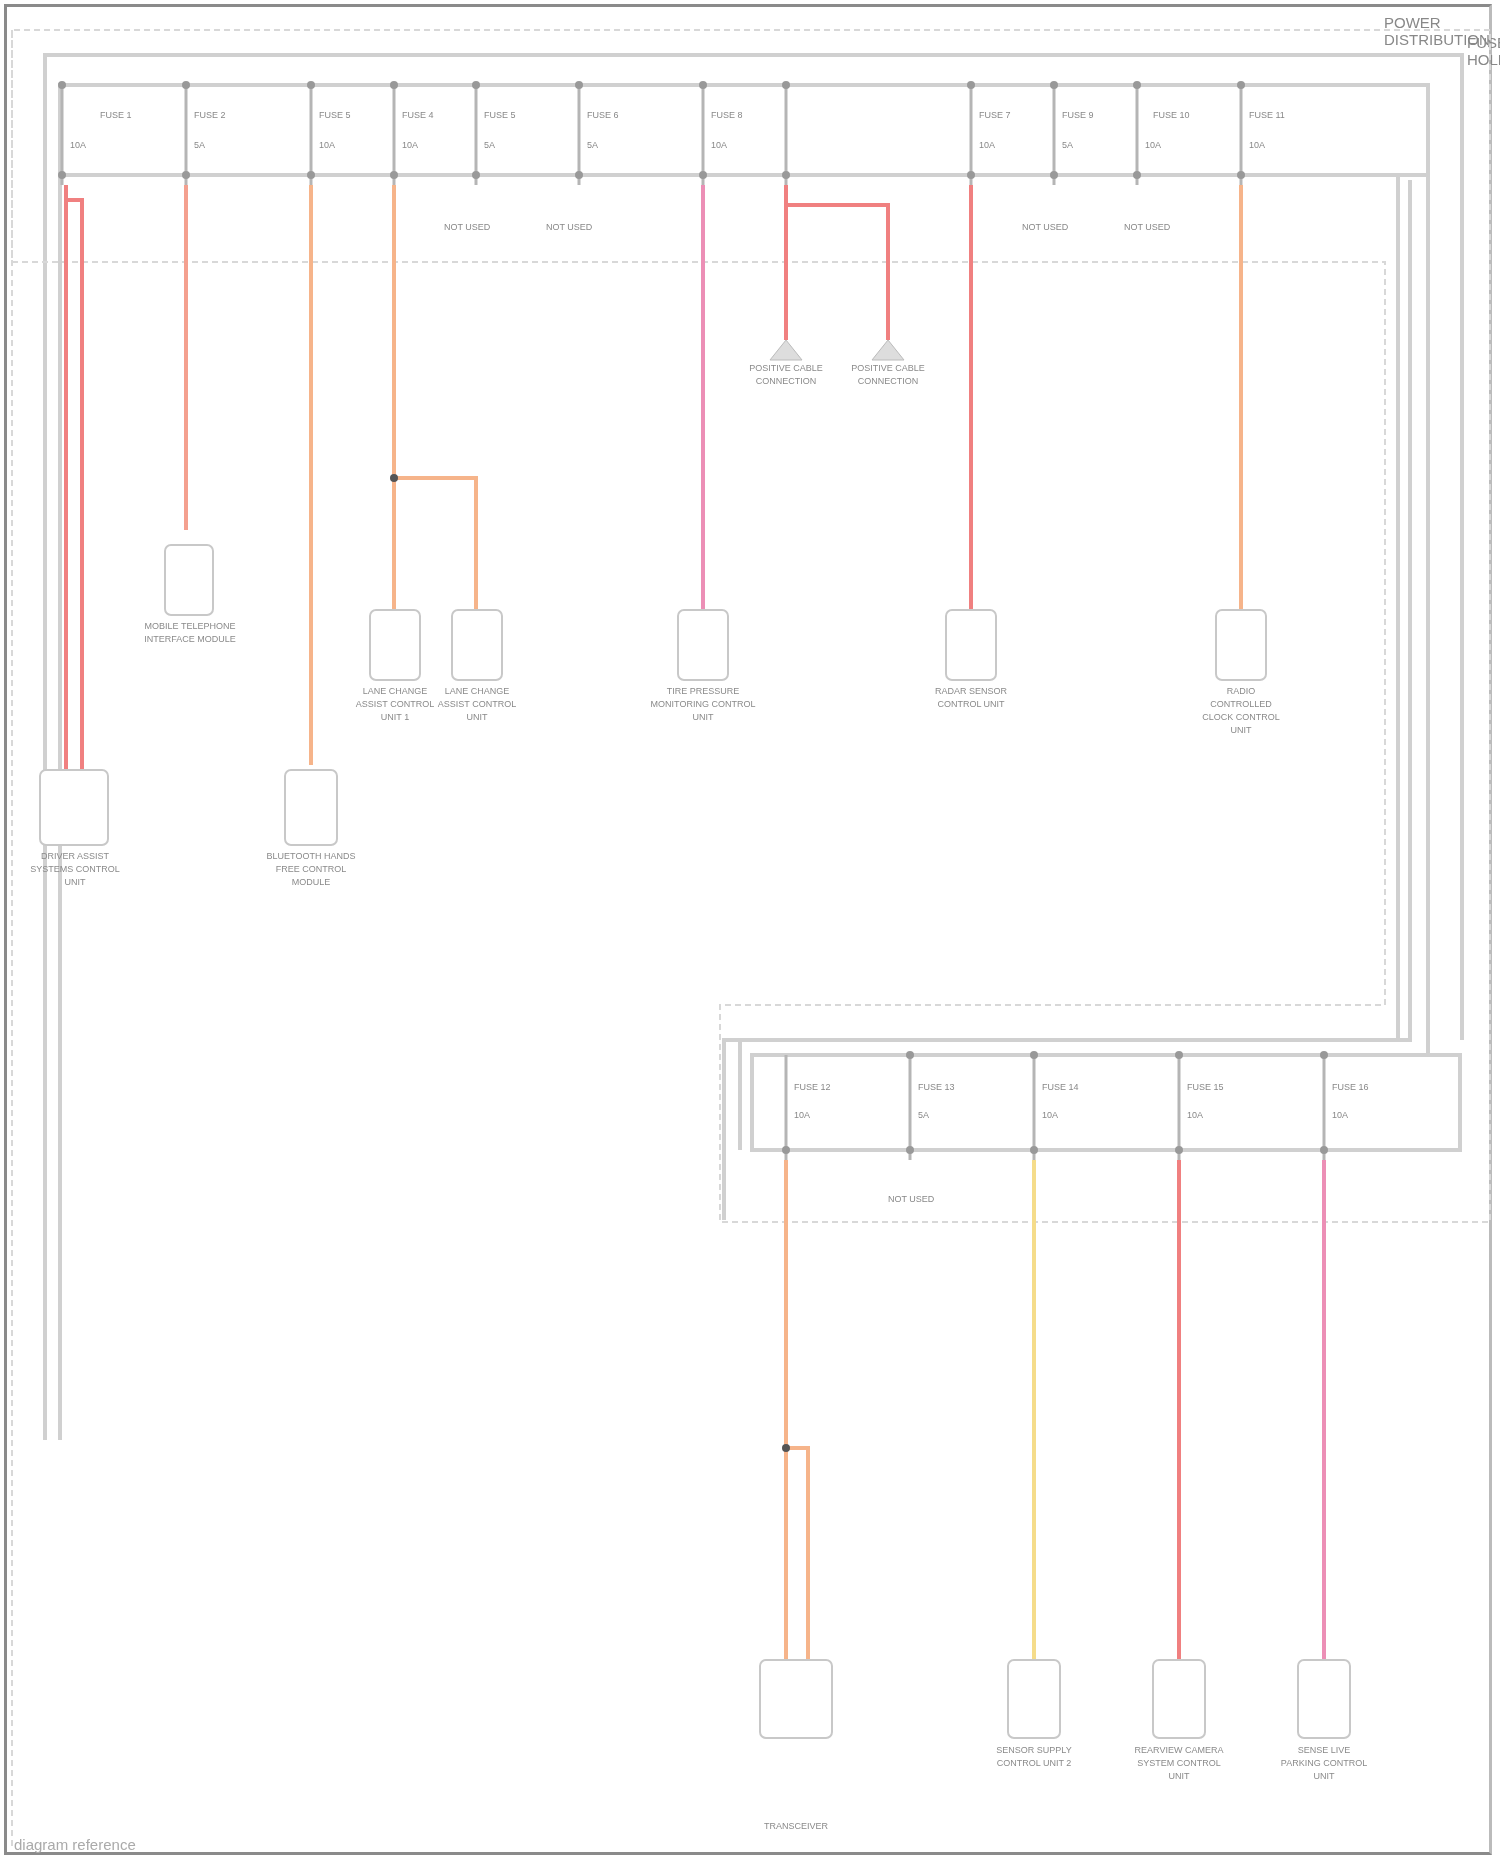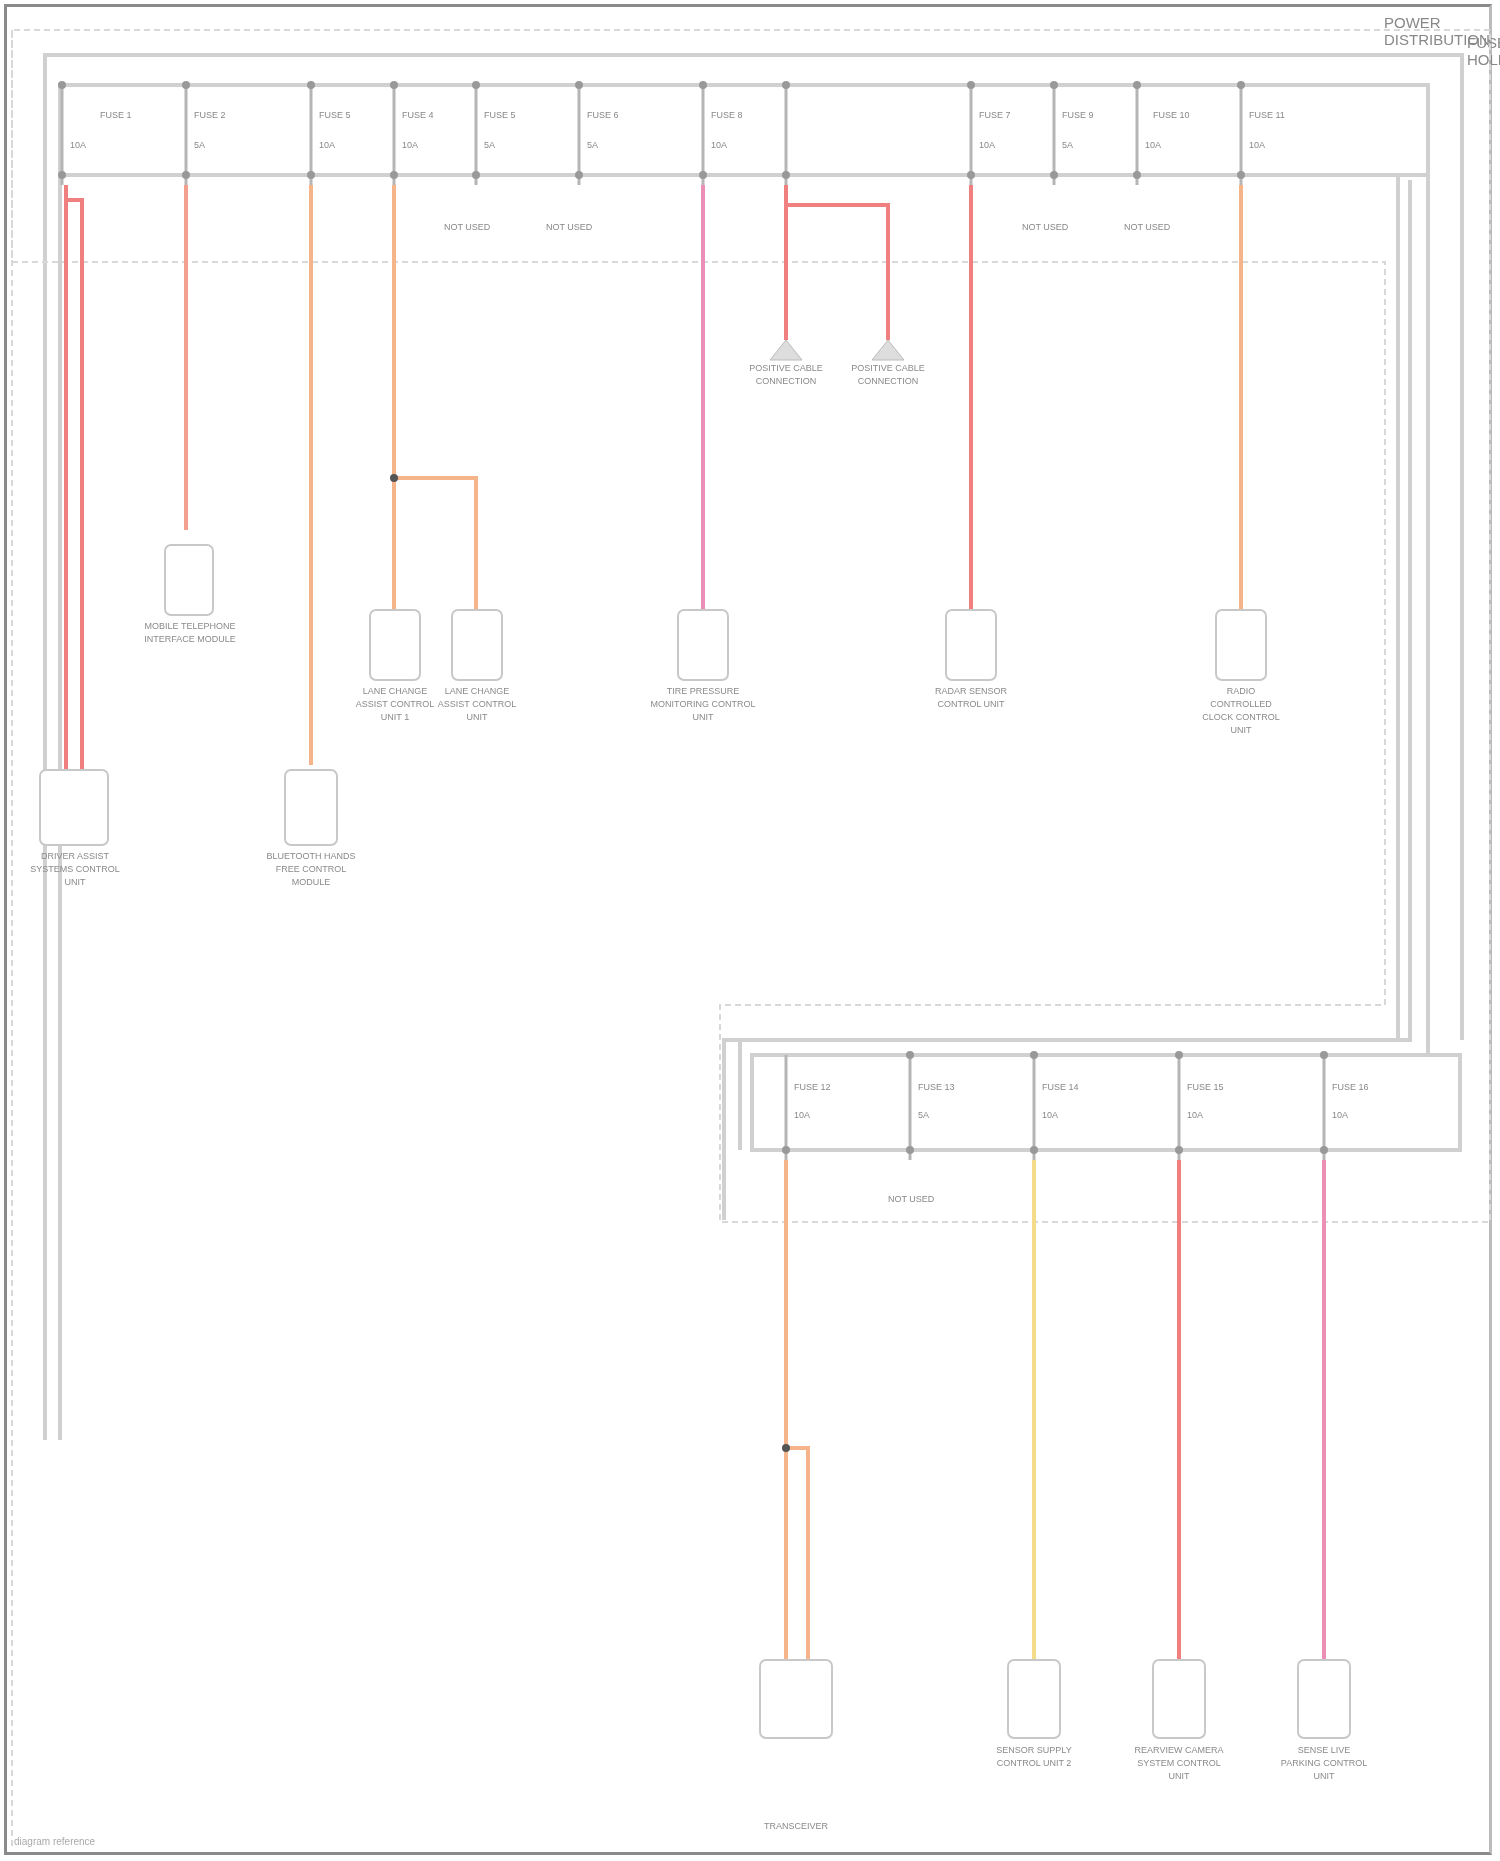--- a/index.html
+++ b/index.html
@@ -1,19 +1,19 @@
 <!DOCTYPE html>
 <html><head>
 <meta charset="utf-8">
 <style>
   html,body{margin:0;padding:0;background:#fff;}
   body{width:1500px;height:1861px;position:relative;overflow:hidden;font-family:"Liberation Sans",sans-serif;color:#777;}
   .frame{position:absolute;left:4px;top:4px;width:1488px;height:1851px;border:3px solid #8a8a8a;border-right-color:#bbb;box-sizing:border-box;}
   .title{position:absolute;font-size:15px;color:#888;}
-  .footer{position:absolute;left:14px;top:1836px;font-size:10px;color:#aaa;}
+  .footer{position:absolute;left:14px;top:1836px;font-size:15px;color:#aaa;}
   svg{position:absolute;left:0;top:0;}
   .lbl{position:absolute;font-size:9px;color:#8a8a8a;text-align:center;line-height:13px;}
   .fuse-lbl{position:absolute;font-size:9px;color:#888;white-space:nowrap;}
 </style>
 </head>
 <body>
 
 <div class="frame"></div>
 <div class="title" style="left:1384px;top:14px;">POWER DISTRIBUTION</div>
 <div class="title" style="left:1428px;top:34px;padding-left:39px;">FUSE HOLDER</div>

